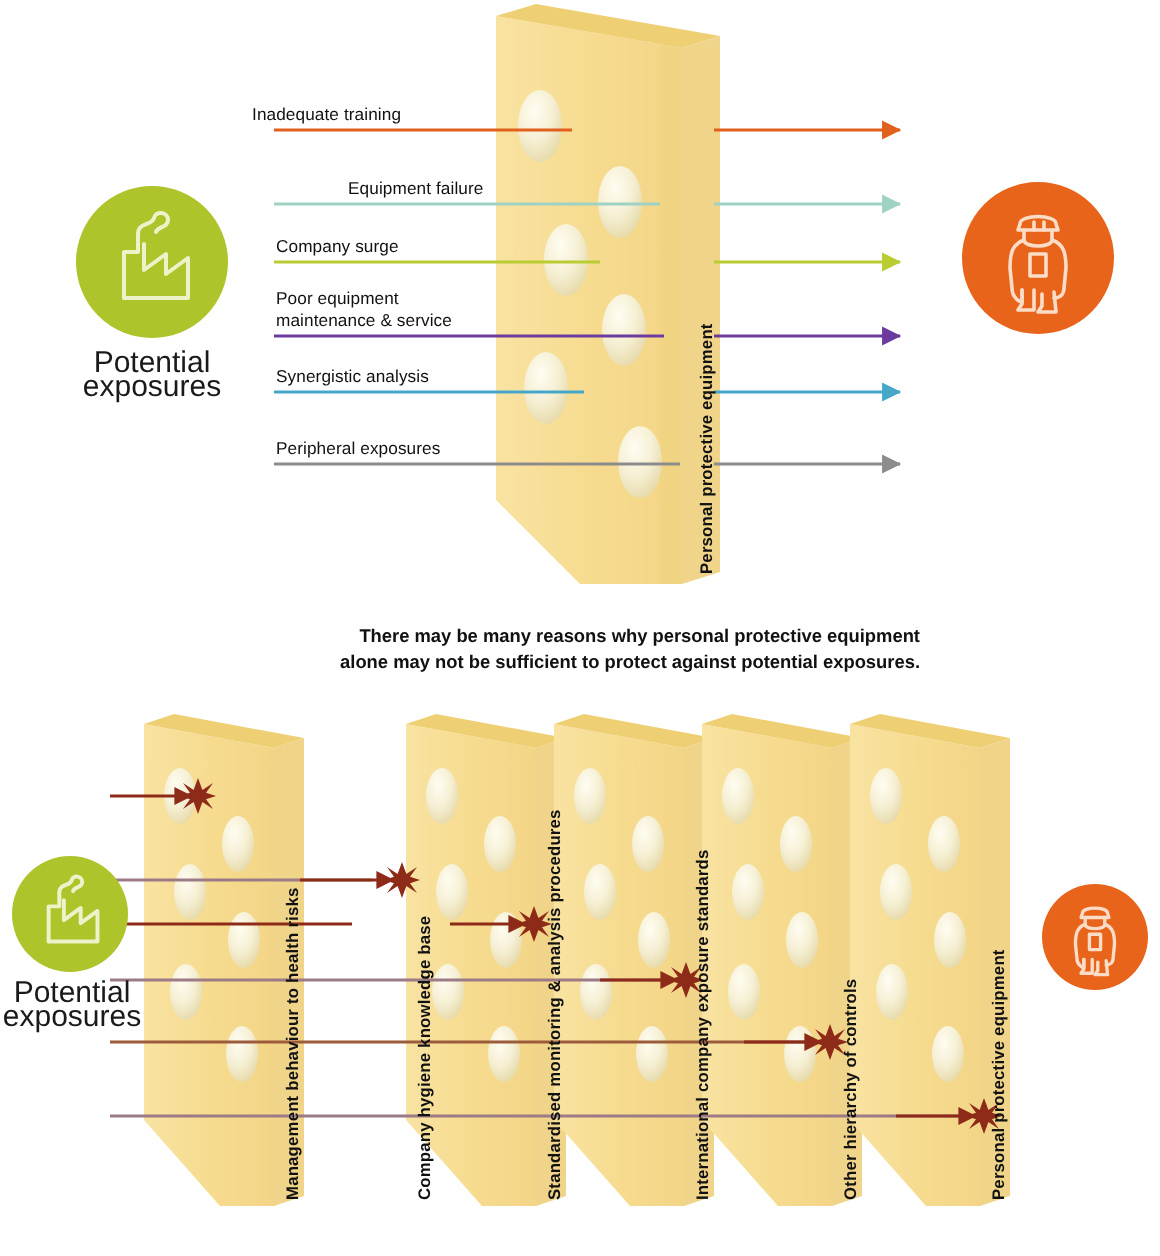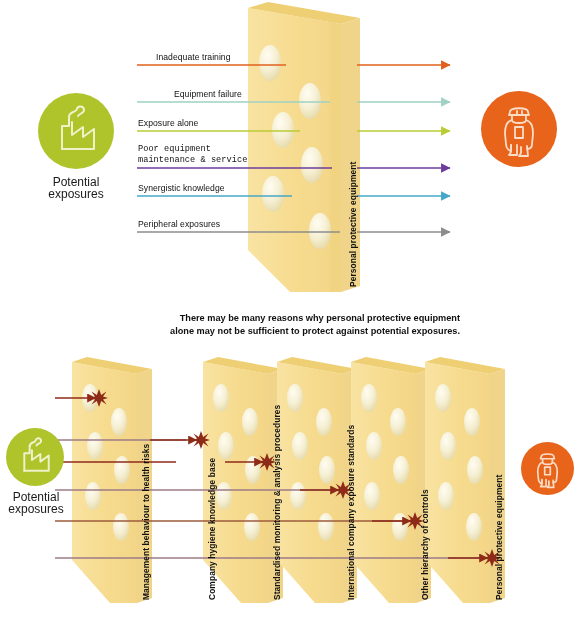--- a/index.html
+++ b/index.html
@@ -24,21 +24,21 @@
     position: absolute;
     border-radius: 50%;
   }
   .circle.green  { background: #AFC32B; }
   .circle.orange { background: #E8641B; }
   .circle svg { display:block; width:100%; height:100%; }
 
   .circle-caption {
     position: absolute;
     text-align: center;
-    font-size: 12px;
+    font-size: 15px;
     line-height: 12px;
     color: #1a1a1a;
     white-space: pre-line;
   }
 
   
   .caption {
     position: absolute;
     text-align: right;
     font-size: 9.2px;
@@ -288,26 +288,26 @@
         <path d="M31,29 C25,31 24,36 24,43 L25,53 C25,58 29,60 30,60 L30,54"></path>
         <path d="M45,29 C51,31 52,36 52,43 L51,53 C51,57 48,58 46,58"></path>
         <path d="M30,54 L30,61 L28,64 L36,64 L36,54"></path>
         <path d="M40,56 L40,62 L38,65 L47,65 L46,55"></path>
         <path d="M34,36 L42,36 L42,47 L34,47 Z"></path>
         <path d="M36,24 L36,20 M41,24 L41,20"></path>
       </g>
     </svg>
   </div>
 
-  <div class="row-label" style="left:156px; top:52px;">Inadequate training</div>
+  <div class="row-label" style="left:126px; top:52px;">Inadequate training</div>
   <div class="row-label" style="left:138px; top:89px;padding-left:36px;">Equipment failure</div>
-  <div class="row-label" style="left:138px; top:118px;">Exposure alone</div>
-  <div class="row-label" style="left:138px; top:144px;font-family:Liberation Mono, monospace;">Poor equipment
+  <div class="row-label" style="left:138px; top:118px;">Company surge</div>
+  <div class="row-label" style="left:138px; top:144px;">Poor equipment
 maintenance &amp; service</div>
-  <div class="row-label" style="left:138px; top:183px;">Synergistic knowledge</div>
+  <div class="row-label" style="left:138px; top:183px;">Synergistic analysis</div>
   <div class="row-label" style="left:138px; top:219px;text-align:center;">Peripheral exposures</div>
 
   <div class="slab-label" style="left:348px; top:287px;">Personal protective equipment</div>
 
   <div class="caption mid" style="left:130px; top:312px; width:330px;">There may be many reasons why personal protective equipment
 alone may not be sufficient to protect against potential exposures.</div>
 
   <div class="circle green" style="left:6px; top:428px; width:58px; height:58px;">
     <svg viewBox="0 0 76 76">
       <g fill="none" stroke="#EDF2C9" stroke-width="2.6" stroke-linejoin="round" stroke-linecap="round">

